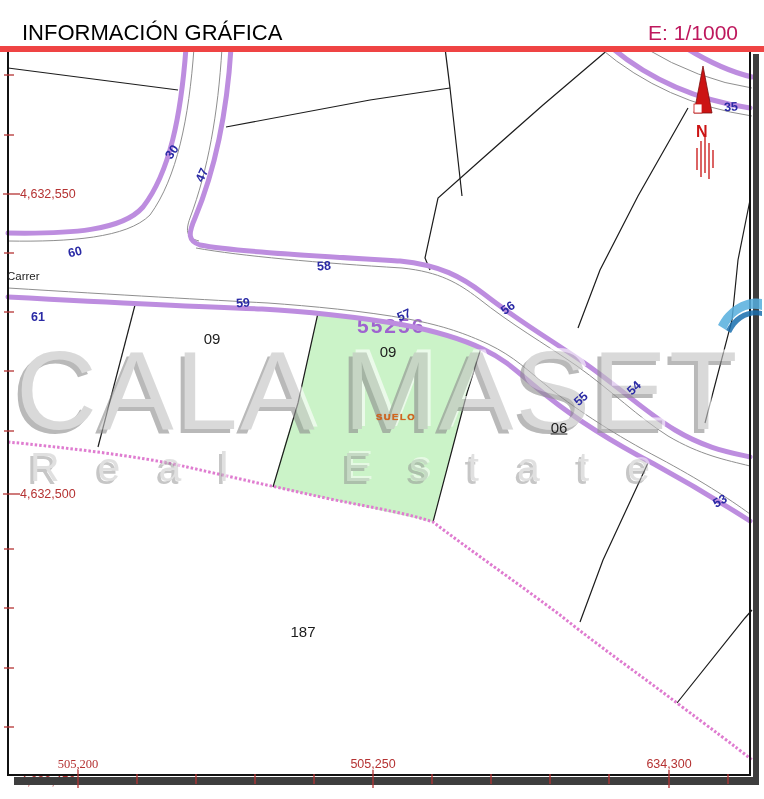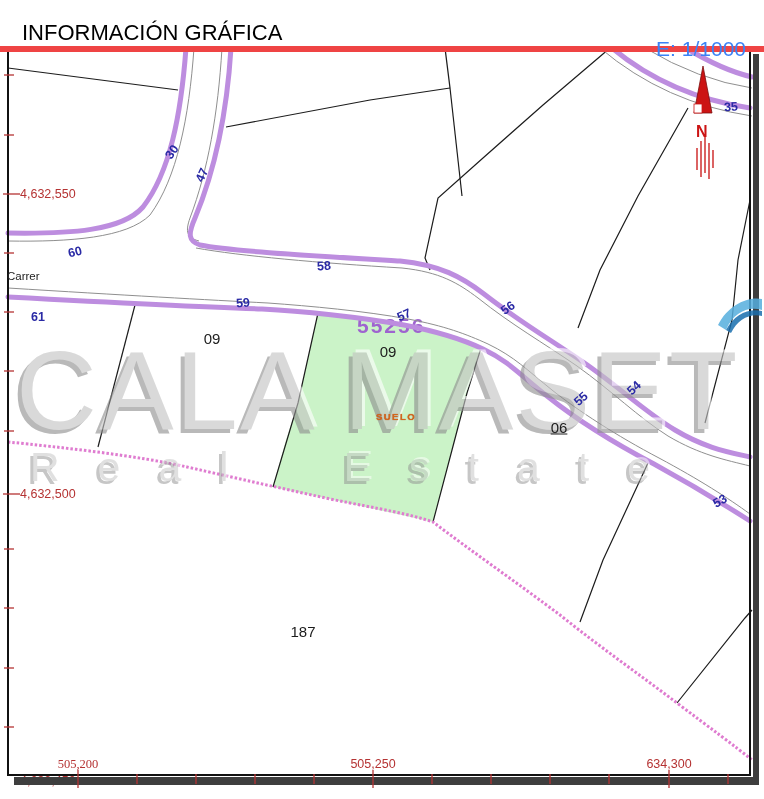--- a/index.html
+++ b/index.html
@@ -3,21 +3,21 @@
 <meta charset="utf-8">
 <style>
   html,body{margin:0;padding:0;background:#fff;width:764px;height:799px;overflow:hidden;
             font-family:"Liberation Sans",sans-serif;}
   #stage{position:relative;width:764px;height:799px;background:#fff;}
 
   
   #header{position:absolute;left:0;top:0;width:764px;height:46px;background:#fff;
           border-bottom:6px solid #ef4444;z-index:6;}
   #header .title{position:absolute;left:22px;top:20px;font-size:22px;color:#000;white-space:nowrap;}
-  #header .scale{position:absolute;right:18px;top:21px;font-size:21px;color:#3b82f6;white-space:nowrap;margin-top:16px;}
+  #header .scale{position:absolute;right:26px;top:21px;font-size:21px;color:#be185d;white-space:nowrap;}
 
   
   #grid-layer{position:absolute;left:0;top:0;width:764px;height:568px;z-index:1;}
   #map-svg{position:absolute;left:0;top:0;z-index:2;}
   #watermark{position:absolute;left:0;top:0;width:764px;height:666px;z-index:3;pointer-events:none;}
   #label-layer{position:absolute;left:0;top:0;width:764px;height:799px;z-index:4;}
 
   .lbl-grid{position:absolute;font-size:12.5px;color:#b53333;white-space:nowrap;}
   .lbl-grid-left{transform:translateY(-50%);}
   .lbl-grid-bottom{transform:translateX(-50%);}

